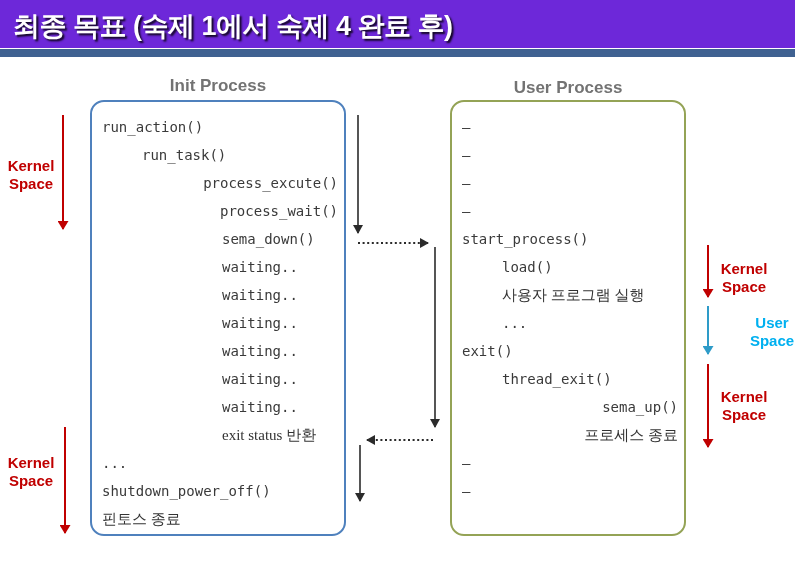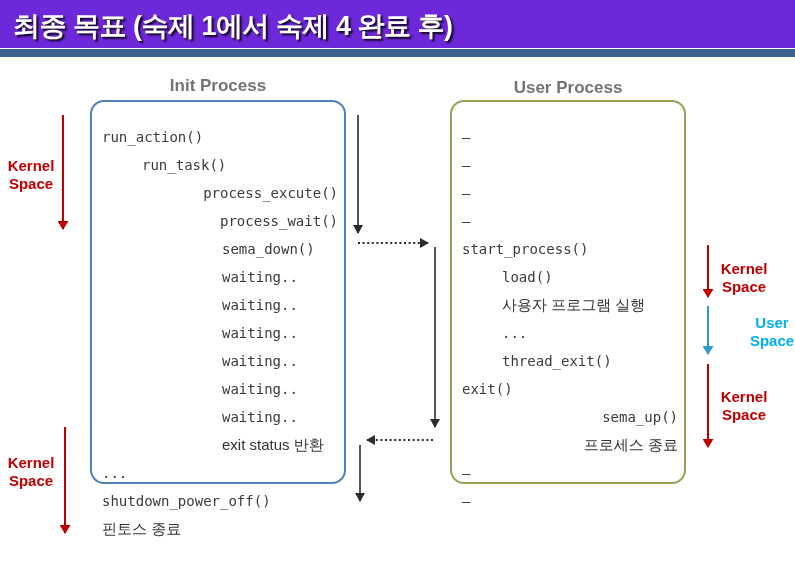--- a/index.html
+++ b/index.html
@@ -26,32 +26,32 @@
   }
   
   .box-header {
     position:absolute; font-size:17px; font-weight:bold; color:#737373;
     text-align:center; white-space:nowrap;
   }
   #init-header { left:90px; top:76px; width:256px; }
   #user-header { left:450px; top:78px; width:236px; }
   
   .proc-box {
-    position:absolute; top:100px; height:384px;
+    position:absolute; top:100px; height:436px;
     background:#ffffff; border-radius:14px;
-    box-sizing:border-box; padding:21px 6px 0 10px;
+    box-sizing:border-box; padding:11px 6px 0 10px;
   }
   #init-box { left:90px; width:256px; border:2px solid #4f81bd; }
   #user-box { left:450px; width:236px; border:2px solid #94a356; }
   .ln {
     height:28px; line-height:28px; white-space:nowrap;
     font-size:14px; color:#3a3a3a;
     font-family:"DejaVu Sans Mono", monospace;
   }
-  .ln.sans { font-family:Liberation Sans, sans-serif; font-size:15px; color:#333; }
+  .ln.sans { font-family:Liberation Serif, serif; font-size:15px; color:#333; }
   .i0 { padding-left:0; }
   .i1 { padding-left:40px; }
   .i2 { padding-left:80px;text-align:right; }
   .i3 { padding-left:120px; }
   
   .space-label {
     position:absolute; font-weight:bold; font-size:15px;
     text-align:center; line-height:18px; width:60px;
   }
   .red-label  { color:#c00000; }
@@ -97,22 +97,22 @@
 
   <div class="proc-box" id="user-box">
     <div class="ln i0">—</div>
     <div class="ln i0">—</div>
     <div class="ln i0">—</div>
     <div class="ln i0">—</div>
     <div class="ln i0">start_process()</div>
     <div class="ln i1">load()</div>
     <div class="ln i1 sans">사용자 프로그램 실행</div>
     <div class="ln i1">...</div>
+    <div class="ln i0">exit()</div>
     <div class="ln i1">thread_exit()</div>
-    <div class="ln i0">exit()</div>
     <div class="ln i2">sema_up()</div>
     <div class="ln i2 sans">프로세스 종료</div>
     <div class="ln i0">—</div>
     <div class="ln i0">—</div>
   </div>
 
   <div class="space-label red-label" id="kernel-left-top">Kernel Space</div>
   <div class="space-label red-label" id="kernel-left-bottom">Kernel Space</div>
   <div class="space-label red-label" id="kernel-right-top">Kernel Space</div>
   <div class="space-label cyan-label" id="user-right-middle">User Space</div>

